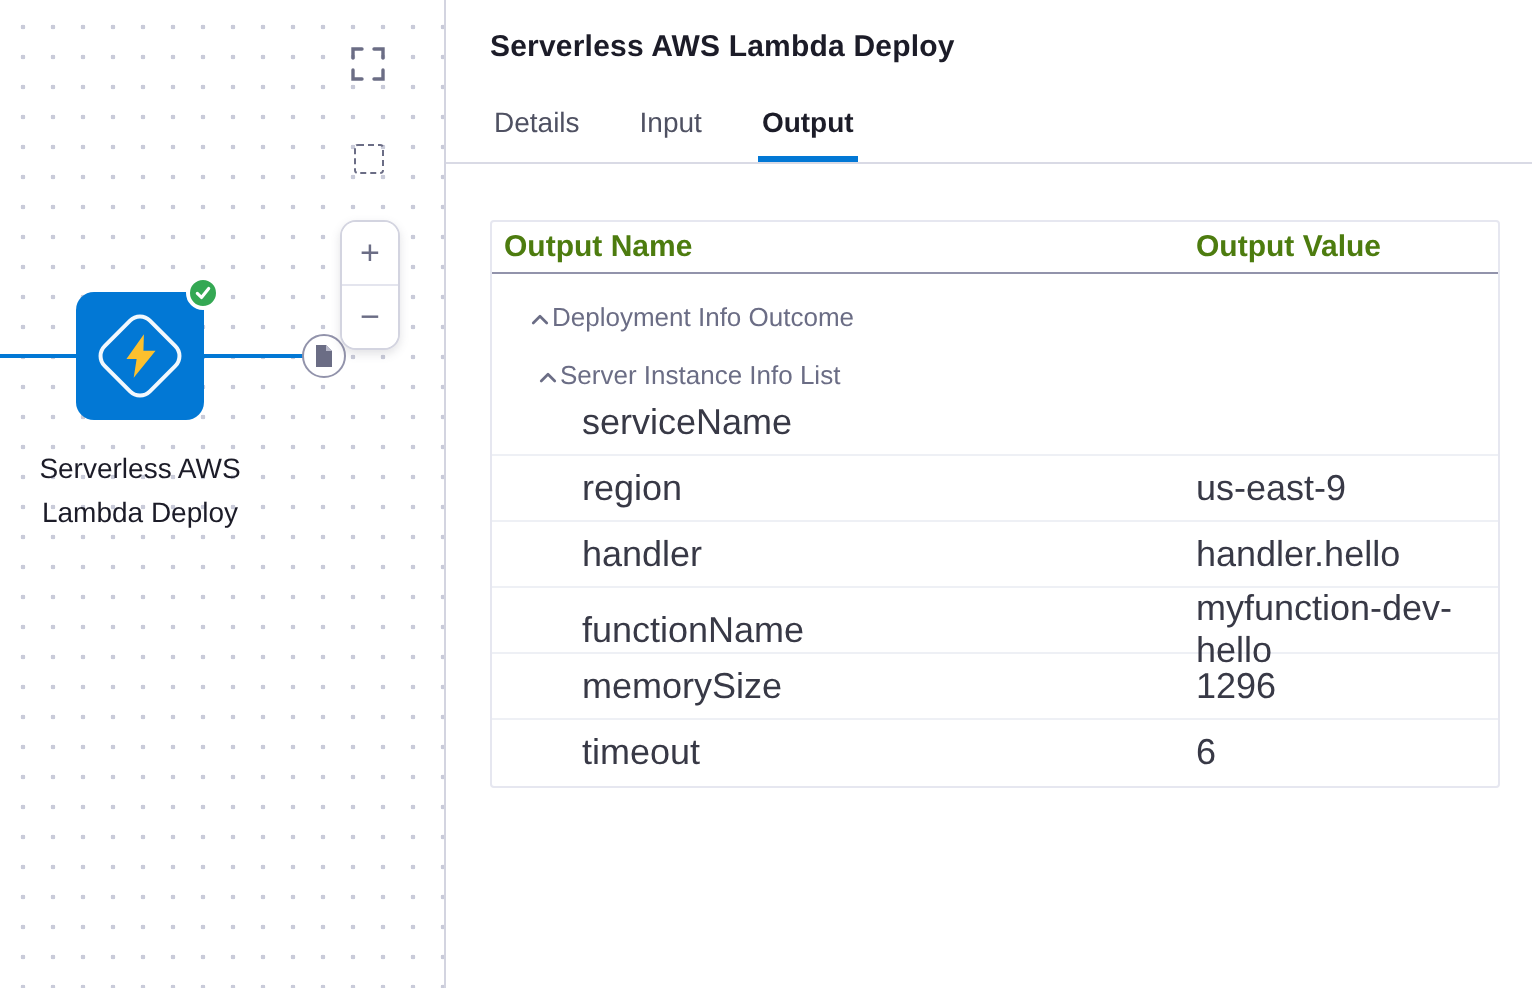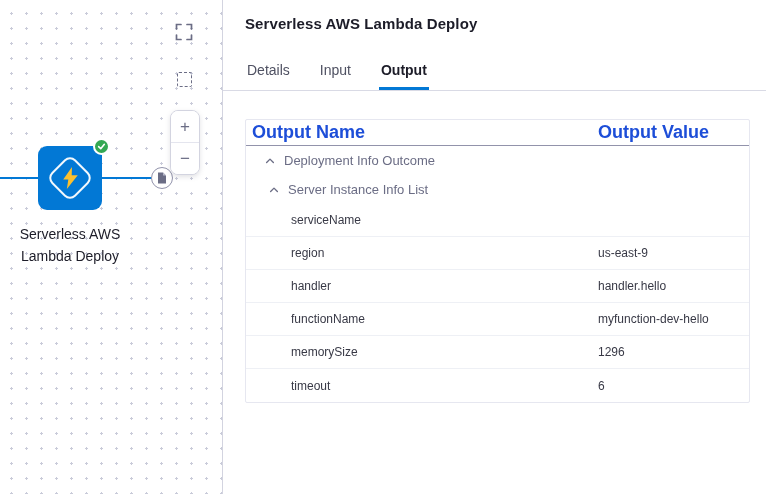--- a/index.html
+++ b/index.html
@@ -48,41 +48,41 @@
     box-shadow:0 2px 5px rgba(96,97,112,.18); overflow:hidden; }
   .zoom-btn { width:100%; height:31px; background:#fff; border:none; cursor:pointer;
     font-size:17px; color:#6b6d85; line-height:1; font-family:"Liberation Sans",sans-serif; }
   .zoom-sep { height:1px; background:#e4e5ee; }
 
   
   .panel { flex:1; background:#fff; position:relative; }
   .panel-title { margin:15px 0 0 22px; font-size:15px; font-weight:700;
     color:var(--text-dark); letter-spacing:.1px; }
 
-  .tabs { display:flex; margin-top:30px; padding-left:22px;
+  .tabs { display:flex; margin-top:21px; padding-left:22px;
     border-bottom:1px solid var(--border); }
   .tab { font-size:14px; color:#4f5162; padding:0 2px 12px 2px; margin-right:26px;
     cursor:pointer; }
   .tab.active { color:var(--text-dark); font-weight:700;
     box-shadow:inset 0 -3px 0 var(--accent); }
 
   .table-wrap { margin:28px 16px 0 22px; border:1px solid #e6e7f0; border-radius:2px; }
   .thead { display:grid; grid-template-columns:352px 1fr; align-items:center;
     height:26px; border-bottom:1px solid #9293ab; }
-  .th { font-size:18px; font-weight:700; color:#1d4ed8; }
+  .th { font-size:15px; font-weight:700; color:#4d7c0f; }
   .th.name { padding-left:6px; }
 
-  .trow.group { display:flex; align-items:center; height:29px; gap:8px; cursor:pointer; }
+  .trow.group { display:flex; align-items:flex-end; height:29px; cursor:pointer; }
   .gtxt { font-size:13px; color:var(--text-gray); }
   .chev { display:flex; align-items:center; }
 
   .trow.data { display:grid; grid-template-columns:352px 1fr; align-items:center;
     height:33px; border-bottom:1px solid #eef0f5; }
   .trow.data:last-child { border-bottom:none; }
-  .cell { font-size:12px; color:#383946; }
+  .cell { font-size:18px; color:#383946; }
   .cell.name { padding-left:45px; }
 </style>
 </head>
 <body>
 
 <div class="app">
 
   <div class="canvas">
     <div class="edge edge-left"></div>
     <div class="edge edge-right"></div>

